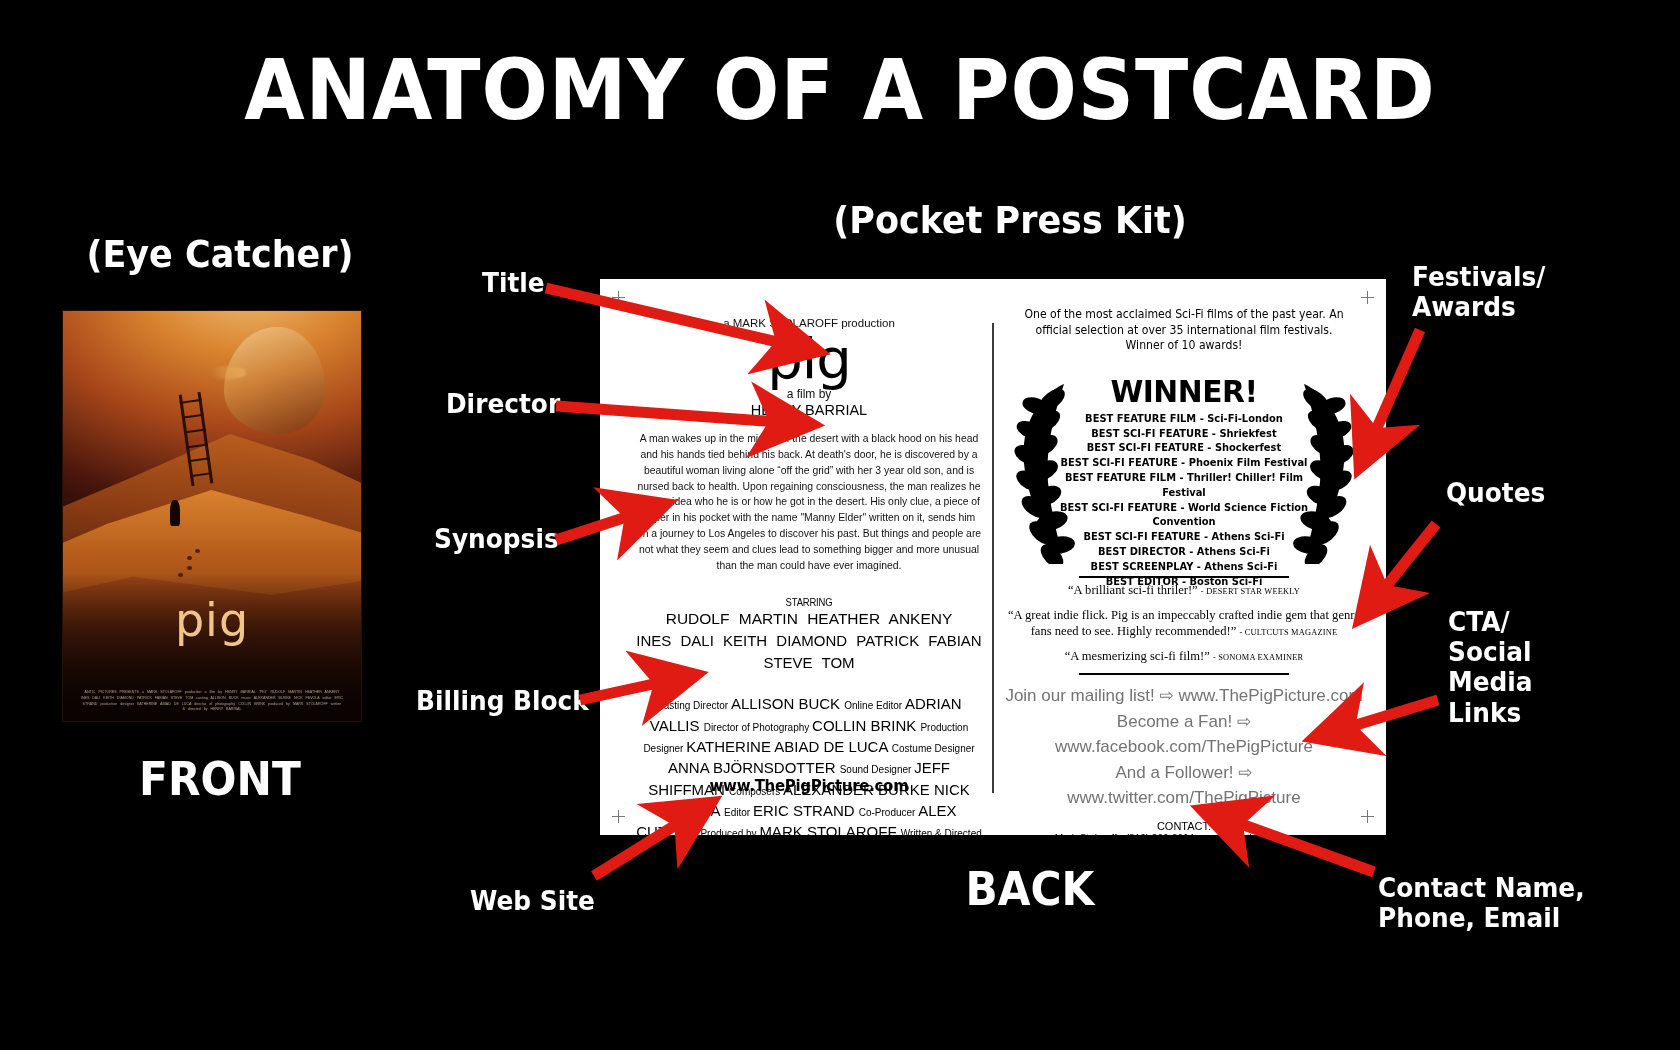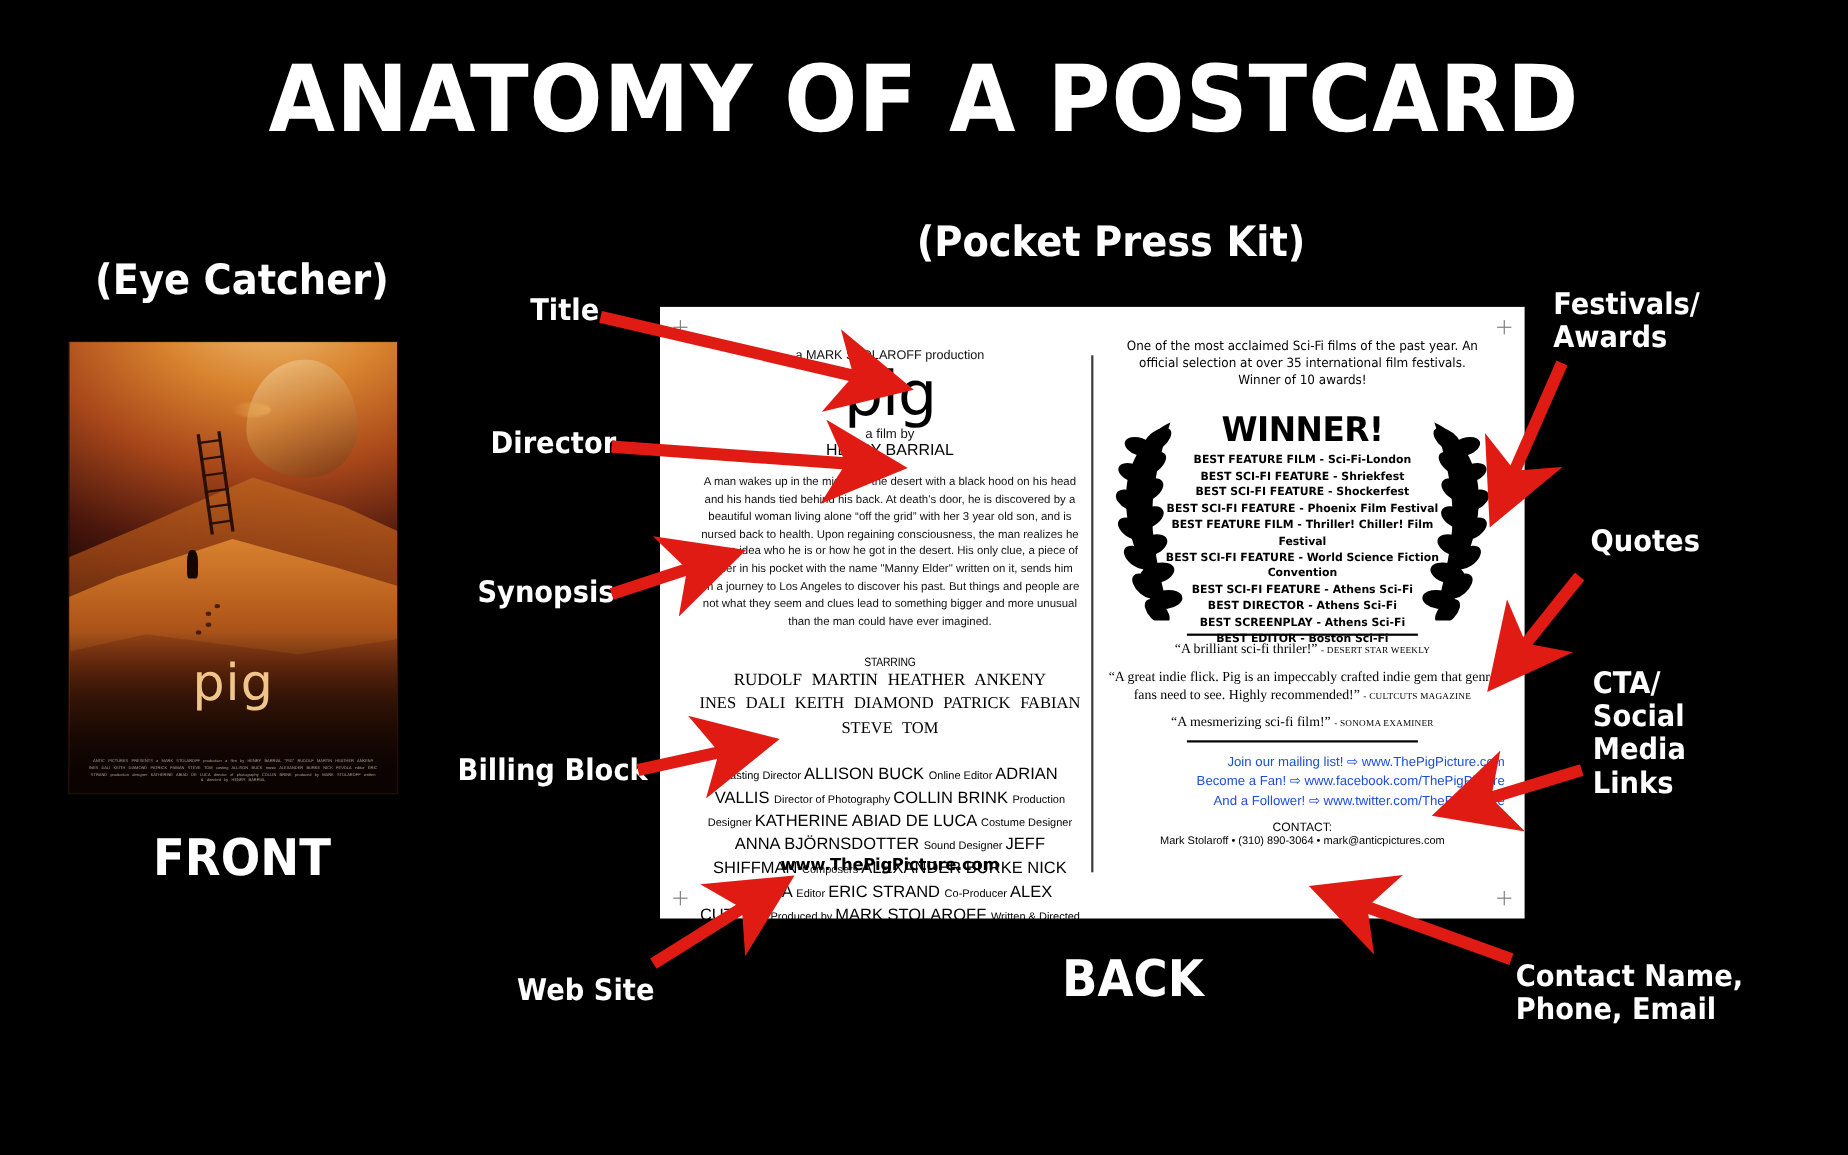--- a/index.html
+++ b/index.html
@@ -212,21 +212,21 @@
     padding: 0 6px;
   }
   .starring-head {
     text-align: center; margin-top: 22px;
     font-family: "Liberation Sans", sans-serif;
     font-size: 11px; letter-spacing: -0.2px; color: #000;
     transform: scaleX(0.86);
   }
   .cast-1, .cast-2 {
     text-align: center; color: #000;
-    font-family: Liberation Serif, serif;
+    font-family: Liberation Sans, sans-serif;
     font-size: 15.5px; line-height: 1.45;
     word-spacing: 5px;
   }
   .cast-2 { font-size: 15px; }
   .billing {
     margin-top: 20px;
     text-align: center; color: #000;
     font-family: "Liberation Sans", sans-serif;
     font-size: 15px; line-height: 1.42;
     padding: 0 2px;
@@ -278,23 +278,23 @@
     font-family: "Liberation Serif", serif;
     font-size: 12.6px; color: #000; line-height: 1.28;
     margin-bottom: 9px;
     padding: 0 6px;
   }
   .quote .src {
     font-size: 8.4px; font-variant: small-caps; letter-spacing: .2px;
   }
   .rule2 { width: 210px; height: 2px; background: #000; margin: 4px auto 8px; }
   .social {
-    text-align: right;
-    font-family: "Liberation Sans", sans-serif;
-    font-size: 12px; line-height: 1.5; color: #1d4ed8;
+    text-align: center;
+    font-family: "Liberation Sans", sans-serif;
+    font-size: 17px; line-height: 1.5; color: #737373;
   }
   .contact-head {
     text-align: center; margin-top: 9px;
     font-family: "Liberation Sans", sans-serif;
     font-size: 11px; color: #000;
   }
   .contact-line {
     text-align: center;
     font-family: "Liberation Sans", sans-serif;
     font-size: 10px; color: #000; margin-top: 1px;

